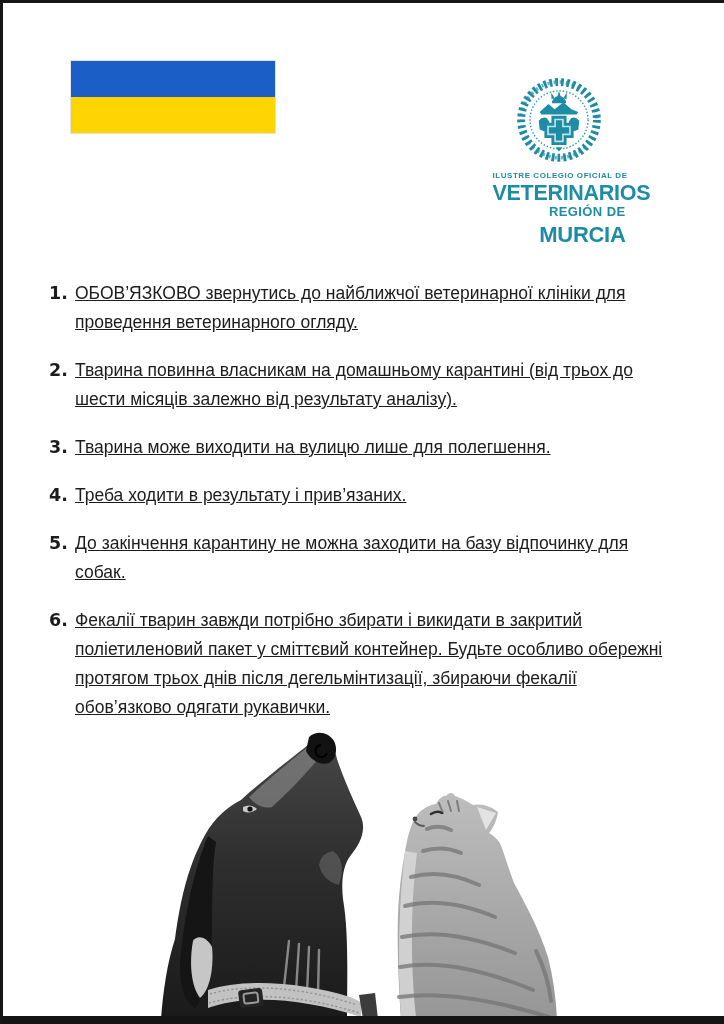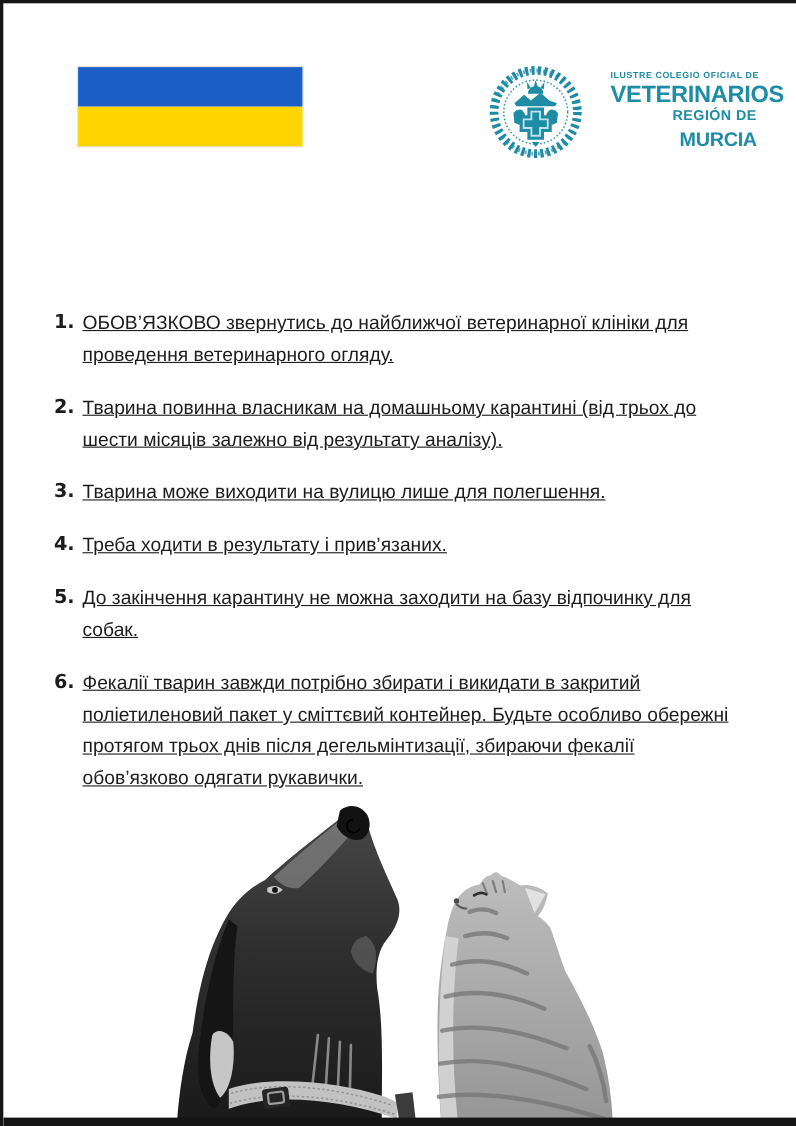--- a/index.html
+++ b/index.html
@@ -18,29 +18,29 @@
     position:absolute;left:0;bottom:0;width:724px;height:8px;
     background:#141414;
   }
   
   .flag{
     position:absolute;left:68px;top:58px;width:204px;height:72px;
     box-shadow:0 0 0 1px #e2e2e2;
   }
   .flag .half{width:100%;height:50%;}
   .logo{
-    position:absolute;left:440px;top:52px;width:232px;height:92px;
-    display:flex;align-items:center;gap:24px;
+    position:absolute;left:440px;top:72px;width:232px;height:92px;
+    display:flex;align-items:center;gap:9px;flex-direction:column;
   }
   .logo-emblem{flex:0 0 auto;}
   .logo-text{width:133px;text-align:right;line-height:1;}
   .logo-line1{font-size:8px;letter-spacing:0.55px;font-weight:600;margin-bottom:3px;white-space:nowrap;}
   .logo-line2{font-size:21.5px;font-weight:bold;letter-spacing:-0.3px;margin-bottom:0;}
   .logo-line3 .sm{font-size:13px;font-weight:600;letter-spacing:0.4px;vertical-align:5px;}
-  .logo-line3 .lg{font-size:18px;font-weight:bold;letter-spacing:-0.3px;}
+  .logo-line3 .lg{font-size:22px;font-weight:bold;letter-spacing:-0.3px;}
   
   .title{
     position:absolute;left:68px;top:186px;width:600px;
     font-family:"DejaVu Sans","Liberation Sans",sans-serif;
     font-weight:bold;font-size:26.5px;line-height:32px;letter-spacing:-0.6px;
   }
   
   .rec-list{
     position:absolute;left:46px;top:276px;width:622px;
     font-size:17.5px;line-height:29px;

